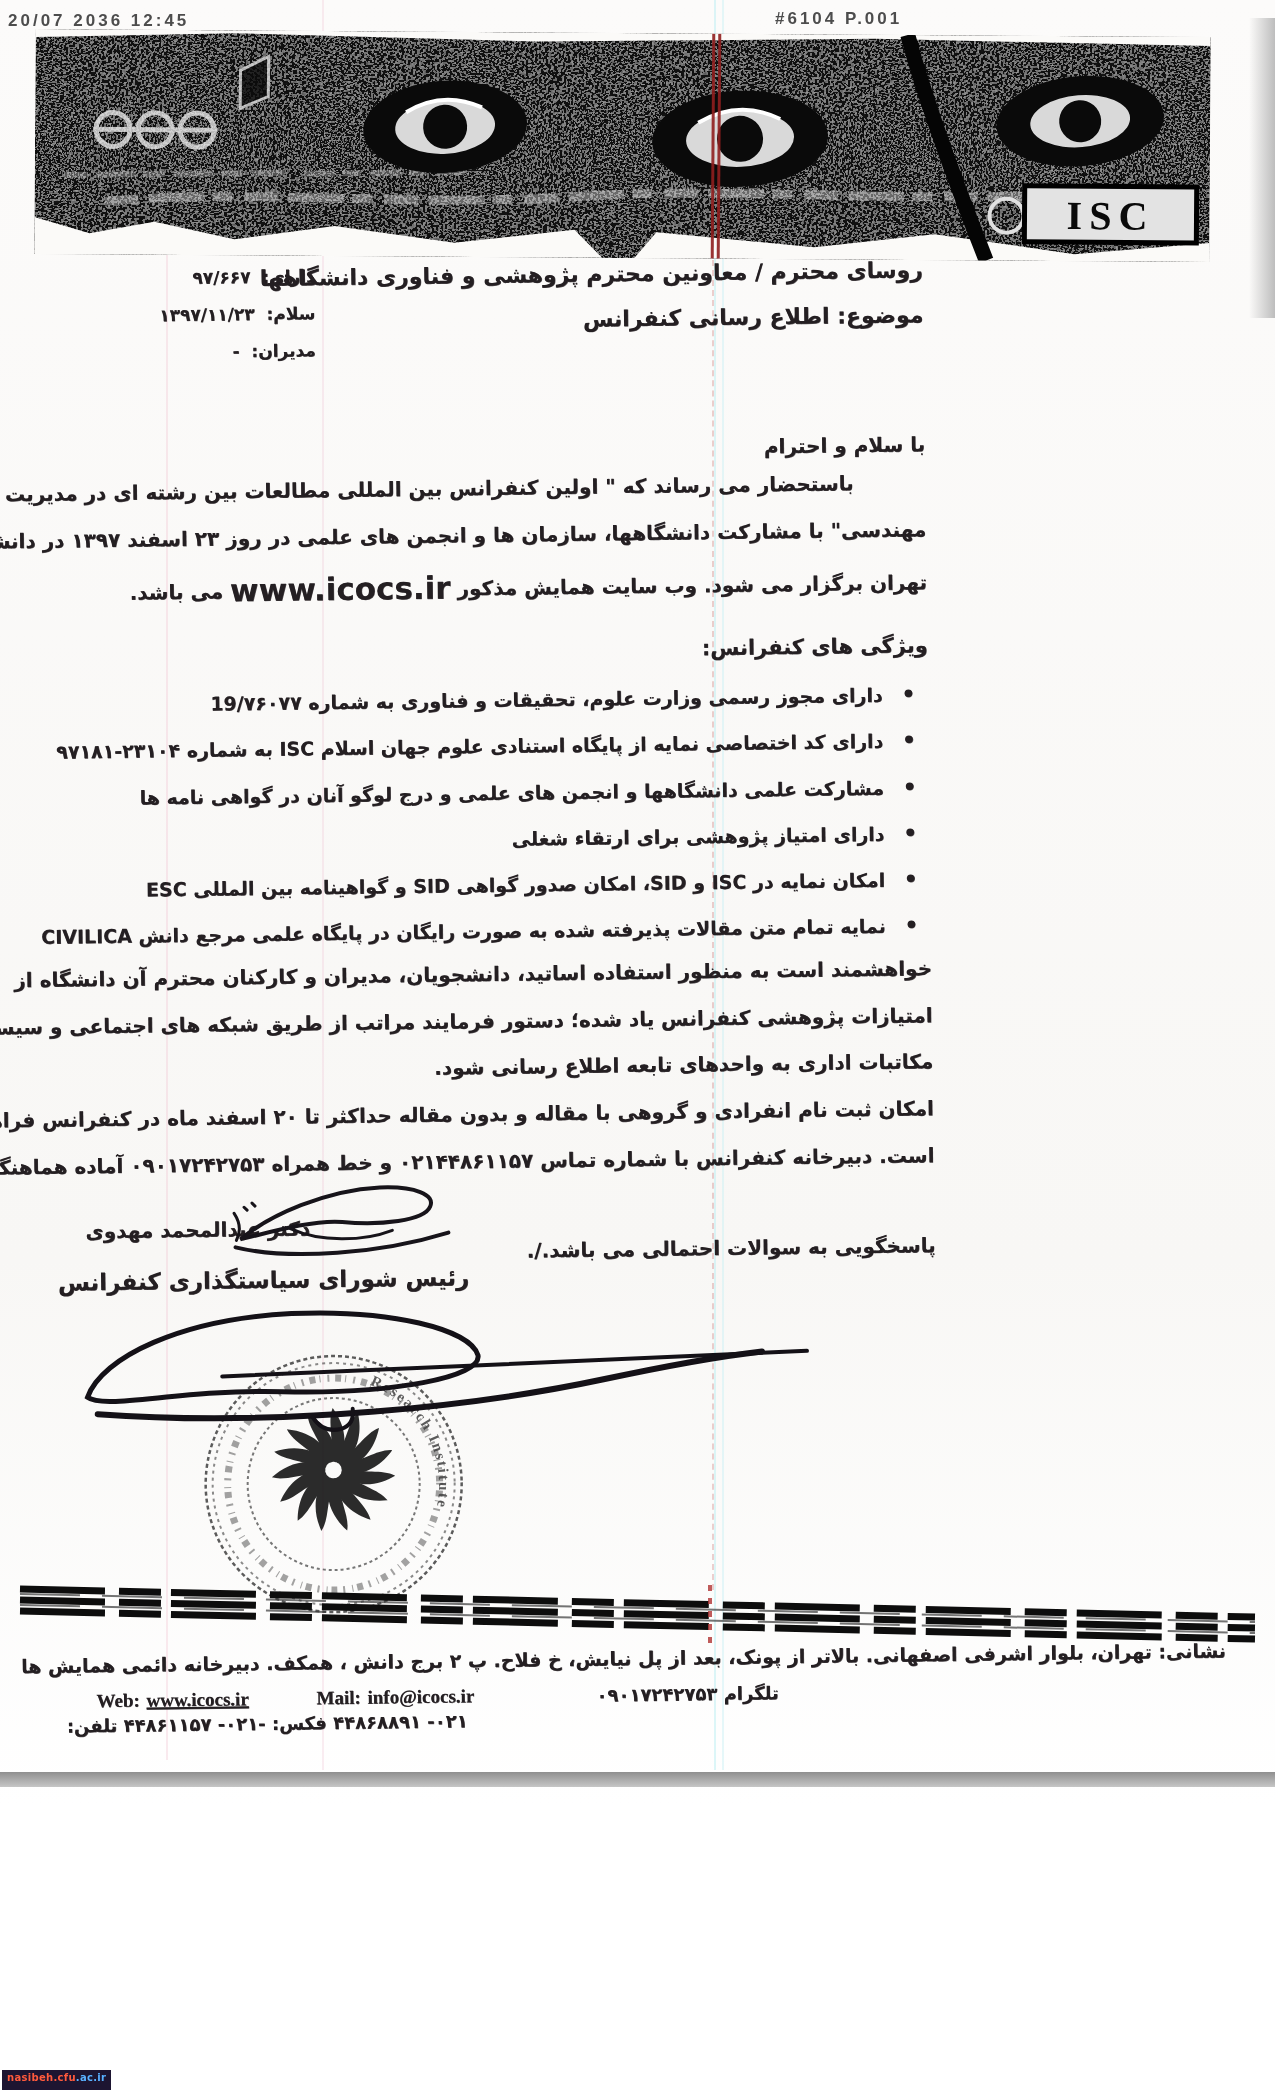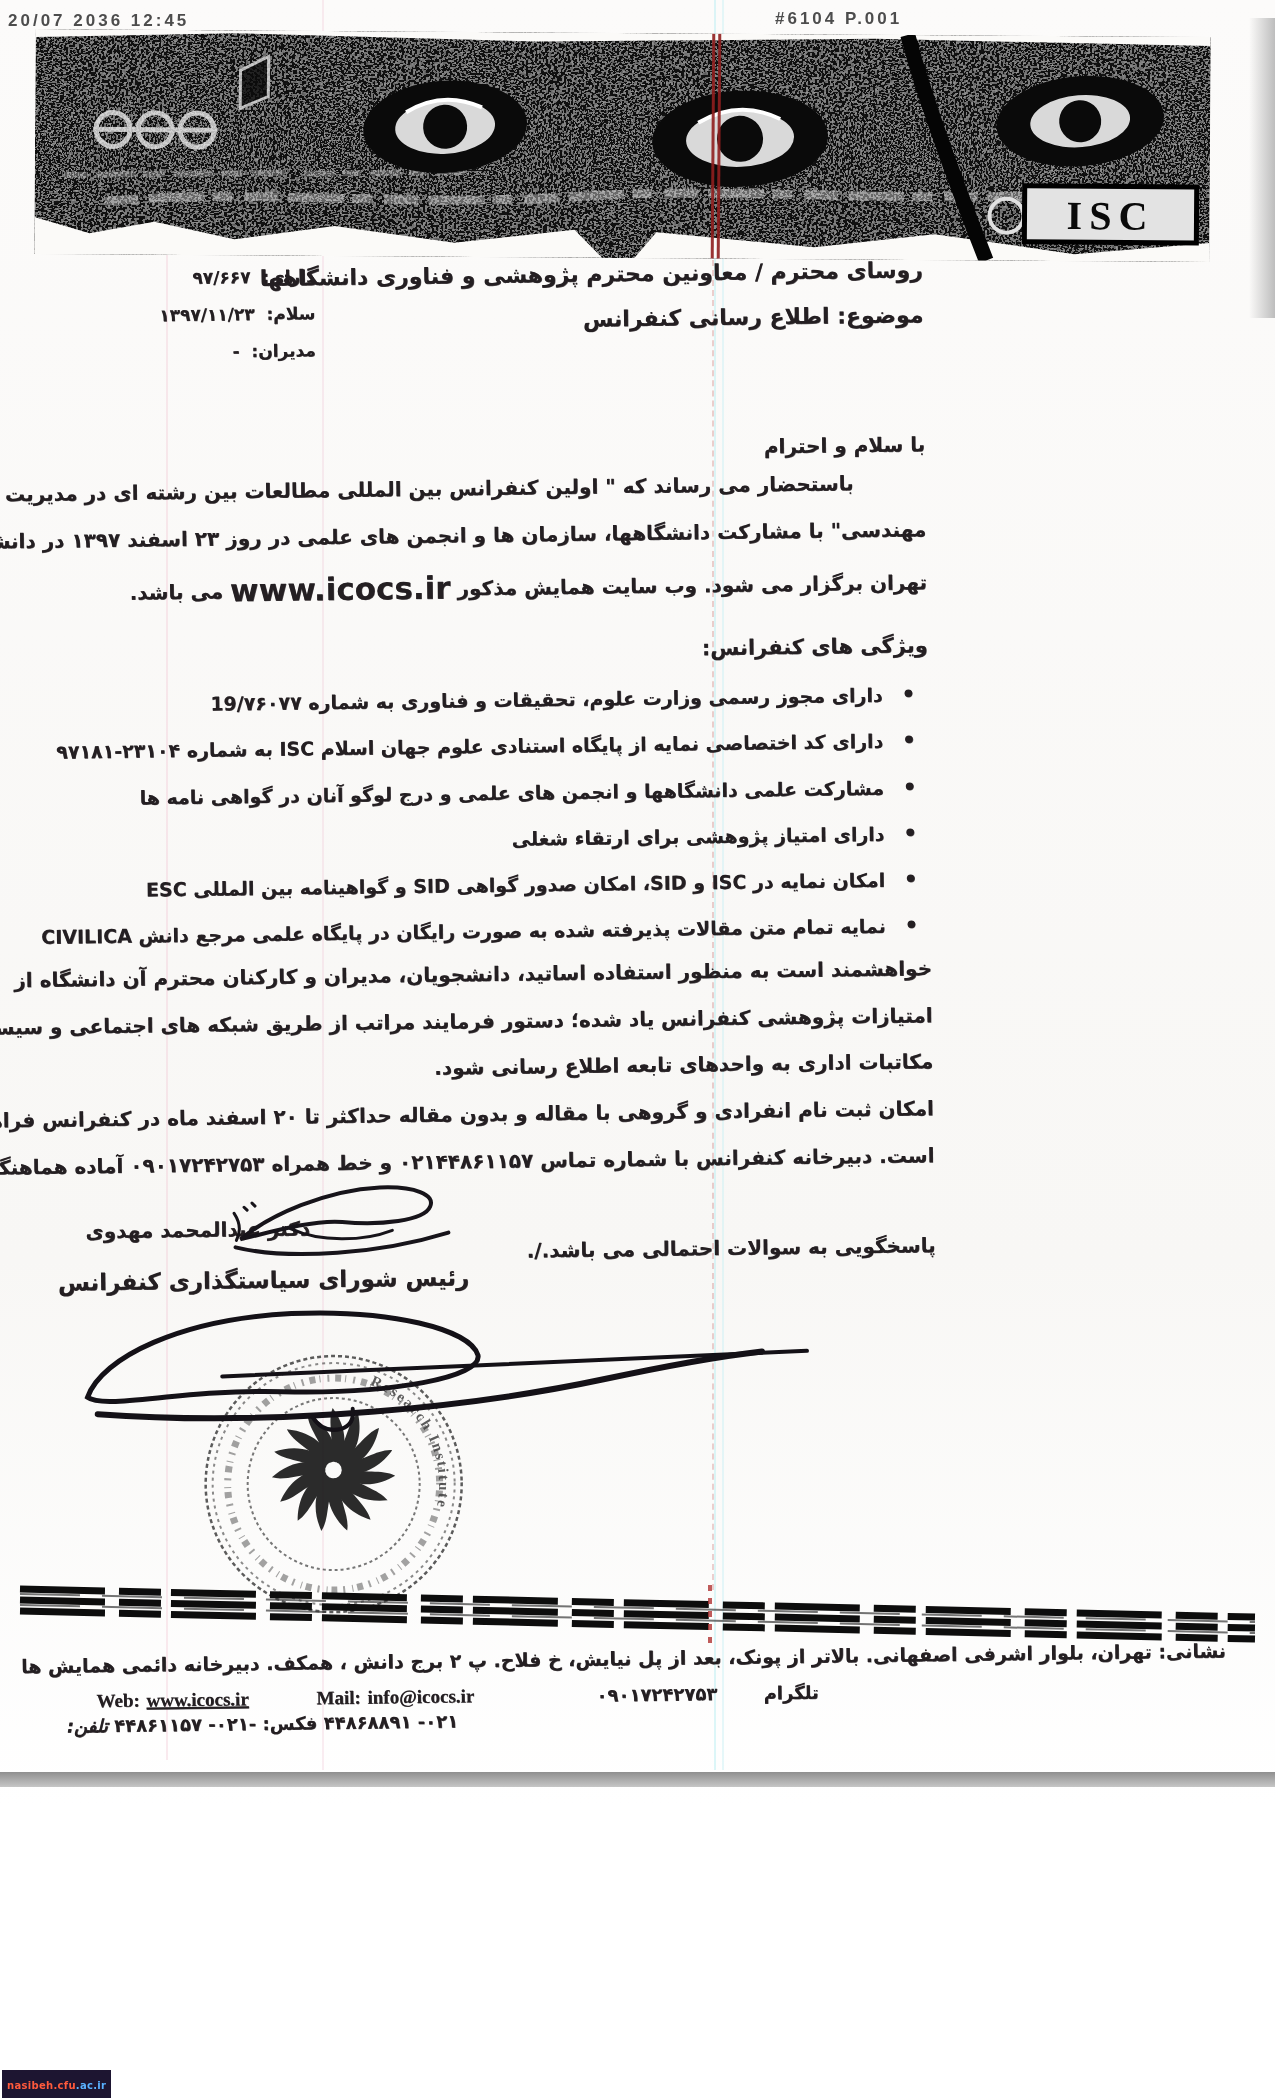--- a/index.html
+++ b/index.html
@@ -13,21 +13,21 @@
   .faxfont{font-family:Liberation Sans, sans-serif;color:#4d4d4d;font-weight:700;
            letter-spacing:3px;font-size:17px;text-shadow:none;}
   .serif{font-family:"Liberation Serif",serif;}
   .tilt{position:absolute;inset:0;transform:rotate(-0.75deg);transform-origin:640px 820px;}
   .bullet::before{content:"•";margin-left:12px;font-size:22px;}
   .vline{position:absolute;top:0;width:2px;pointer-events:none;}
   .graybar{position:absolute;left:0;top:1772px;width:1275px;height:15px;
            background:linear-gradient(180deg,#8f8f8f,#c6c6c6);}
   .edgestrip{position:absolute;right:0;top:18px;width:26px;height:300px;
              background:linear-gradient(90deg,rgba(160,160,160,0),#bdbdbd);}
-  .badge{position:absolute;left:2px;top:2070px;height:18px;padding:10px 5px 0 5px;
+  .badge{position:absolute;left:2px;top:2070px;height:18px;padding:2px 5px 0 5px;
          background:#1d1531;font-size:10px;font-weight:700;letter-spacing:.3px;
          font-family:"DejaVu Sans",sans-serif;}
   .underl{text-decoration:underline;text-decoration-thickness:2px;}
   .webline{font-size:19px;}
 </style>
 </head>
 <body>
 
 <div class="page">
 
@@ -227,24 +227,24 @@
     <div class="ln webline" style="left:85px;top:1682px;">
       <span class="serif">Web:</span>
       <span class="serif underl">www.icocs.ir</span>
     </div>
     <div class="ln webline" style="left:305px;top:1682px;">
       <span class="serif">Mail:</span>
       <span class="serif">info@icocs.ir</span>
     </div>
     <div class="ln" style="left:585px;top:1684px;font-size:18px;">
       <span class="num">۰۹۰۱۷۲۴۲۷۵۳</span>
-      <span class="rtl" style="unicode-bidi:isolate;padding-left:40px;">تلگرام</span>
+      <span class="rtl" style="unicode-bidi:isolate;">تلگرام</span>
     </div>
     <div class="ln" style="left:55px;top:1708px;font-size:18px;">
-      <span class="rtl" style="unicode-bidi:isolate;font-style:italic;">تلفن:</span>
+      <span class="rtl" style="unicode-bidi:isolate;">تلفن:</span>
       <span class="num">۴۴۸۶۱۱۵۷ -۰۲۱-</span>
       <span class="rtl" style="unicode-bidi:isolate;">فکس:</span>
       <span class="num">۴۴۸۶۸۸۹۱ -۰۲۱</span>
     </div>
   </div>
 
   <svg style="position:absolute;left:15px;top:1583px;" width="1245" height="72" viewBox="0 0 1245 72">
     <g stroke="#0d0d0d" stroke-width="7" stroke-dasharray="85 14 42 10">
       <line x1="5" y1="6" x2="1240" y2="34"></line>
       <line x1="5" y1="17" x2="1240" y2="45"></line>

